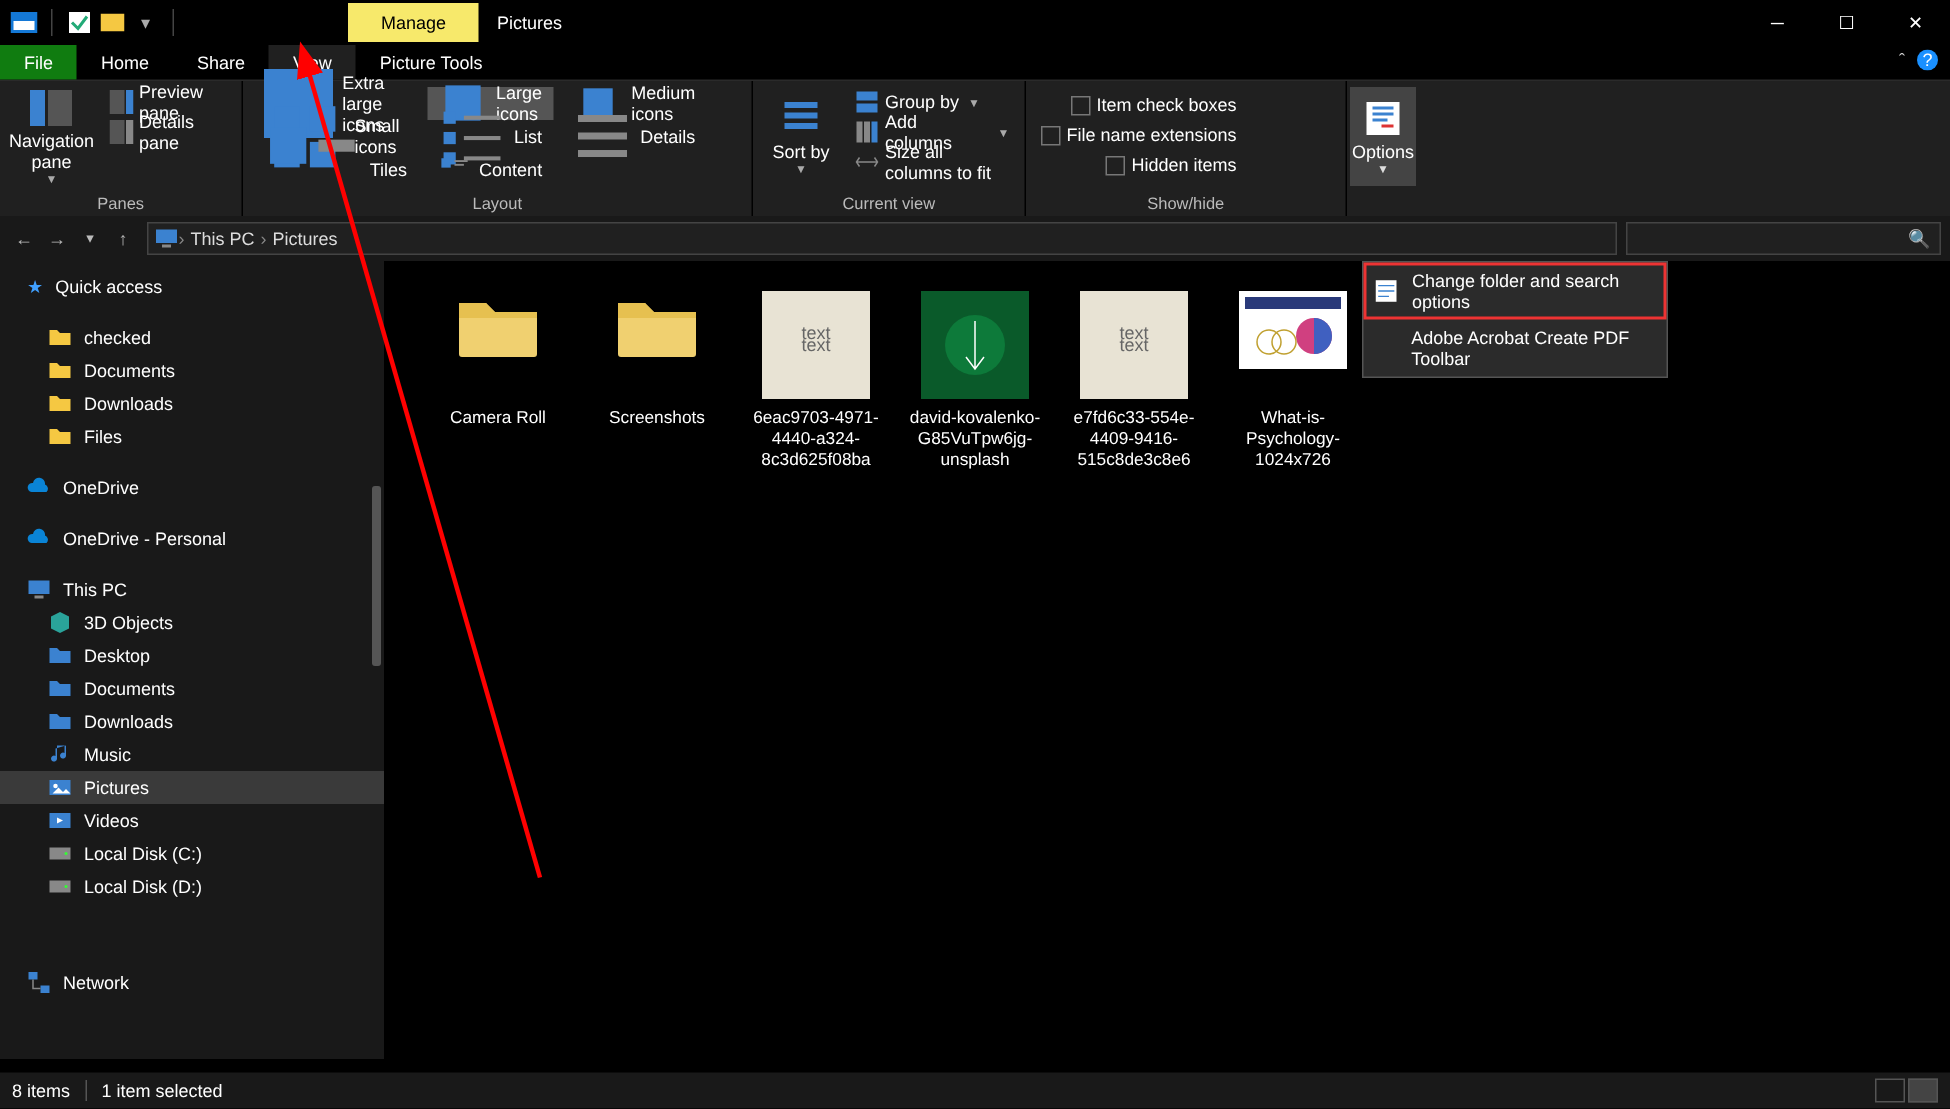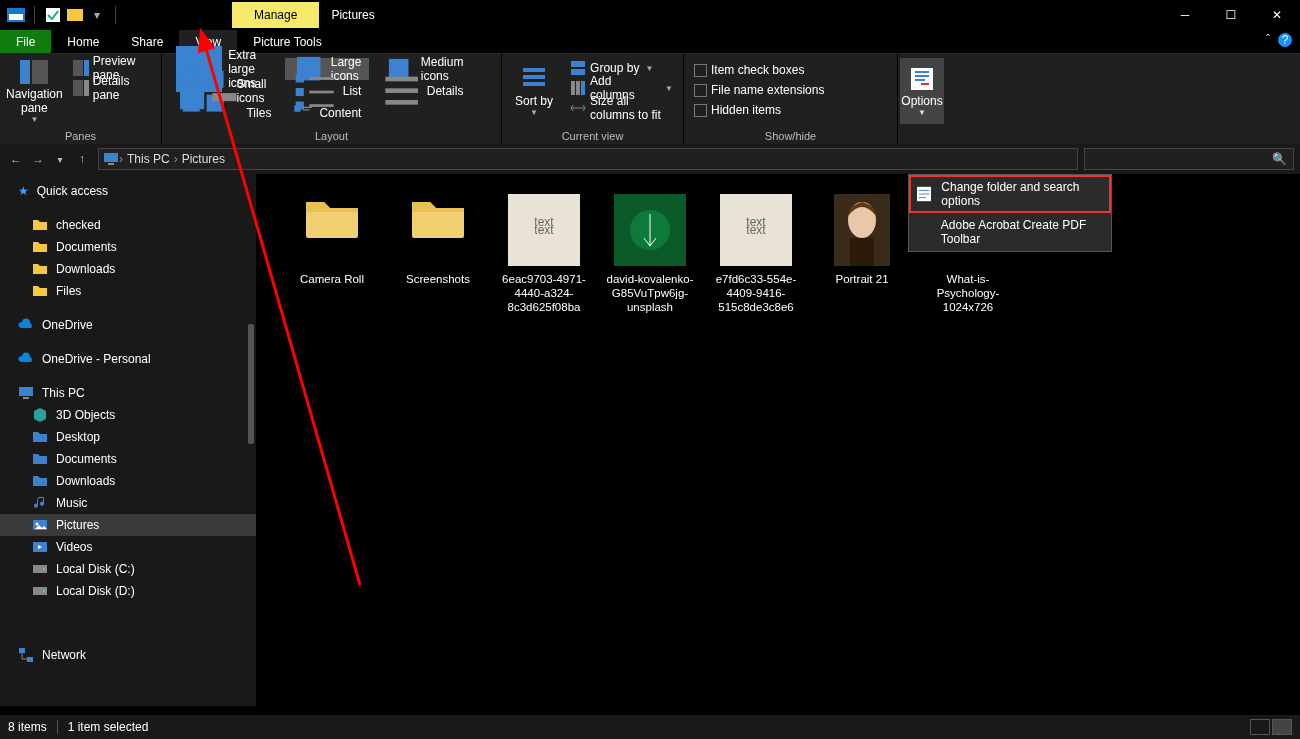--- a/index.html
+++ b/index.html
@@ -277,21 +277,21 @@
             </svg>
             <span>Size all columns to fit</span>
           </div>
       </div>
     </div>
     <div class="group-label">Current view</div>
   </div>
 
   <div class="group" style="width:214px;">
     <div class="group-body">
-      <div class="layout-col" style="padding-top:2px;">
+      <div class="layout-col" style="padding-top:2px;align-items:flex-end;">
         <div class="btn-row">
             <div class="chk"></div>
             <span>Item check boxes</span>
           </div>
         <div class="btn-row">
             <div class="chk"></div>
             <span>File name extensions</span>
           </div>
         <div class="btn-row">
             <div class="chk"></div>
@@ -527,31 +527,20 @@
           <svg width="72" height="72">
             <rect width="72" height="72" fill="#e8e3d4"></rect>
             <text x="36" y="32" text-anchor="middle" fill="#666" font-size="6">text</text>
             <text x="36" y="40" text-anchor="middle" fill="#666" font-size="6">text</text>
           </svg>
         </div>
         <div class="lbl">e7fd6c33-554e-4409-9416-515c8de3c8e6</div>
       </div>
       <div class="item ">
         <div class="thumb">
-          <svg width="56" height="72">
-            <rect width="56" height="72" fill="#3a2a1a"></rect>
-            <ellipse cx="28" cy="26" rx="14" ry="18" fill="#e8c8a8"></ellipse>
-            <path d="M14 22 Q28 4 42 22 Q42 12 28 8 Q14 12 14 22" fill="#5a3a1a"></path>
-            <rect x="16" y="44" width="24" height="28" fill="#2a1a0a"></rect>
-          </svg>
-        </div>
-        <div class="lbl">Portrait 21</div>
-      </div>
-      <div class="item ">
-        <div class="thumb">
           <svg width="72" height="52">
             <rect width="72" height="52" fill="#fff"></rect>
             <rect x="4" y="4" width="64" height="8" fill="#2a3a7a"></rect>
             <circle cx="50" cy="30" r="12" fill="#d04080"></circle>
             <circle cx="50" cy="30" r="12" fill="#4060c0" clip-path="inset(0 0 0 12px)"></circle>
             <circle cx="20" cy="34" r="8" fill="none" stroke="#c0a030"></circle>
             <circle cx="30" cy="34" r="8" fill="none" stroke="#c0a030"></circle>
           </svg>
         </div>
         <div class="lbl">What-is-Psychology-1024x726</div>

